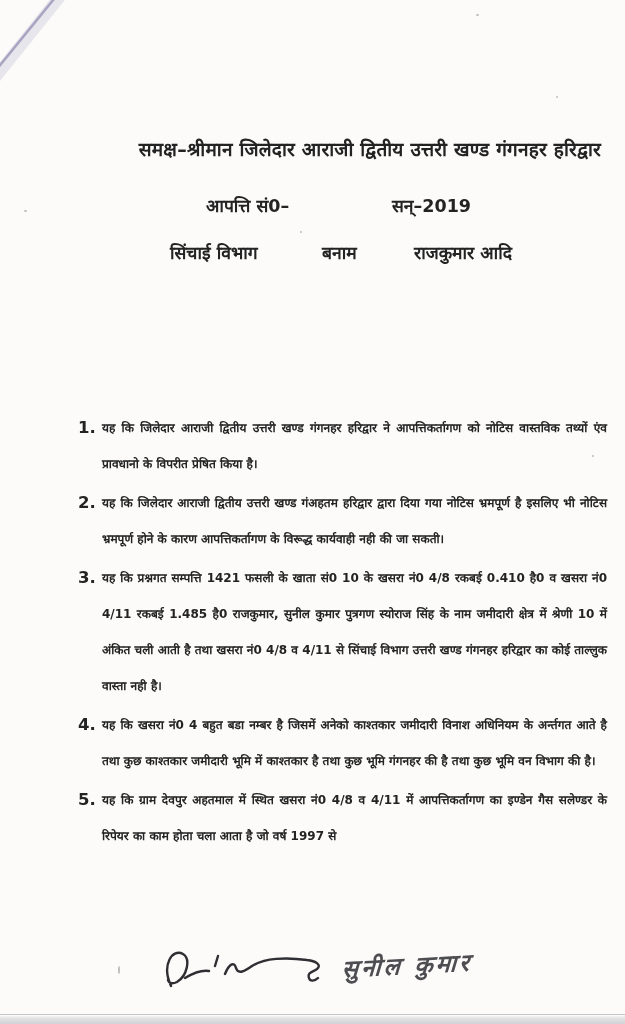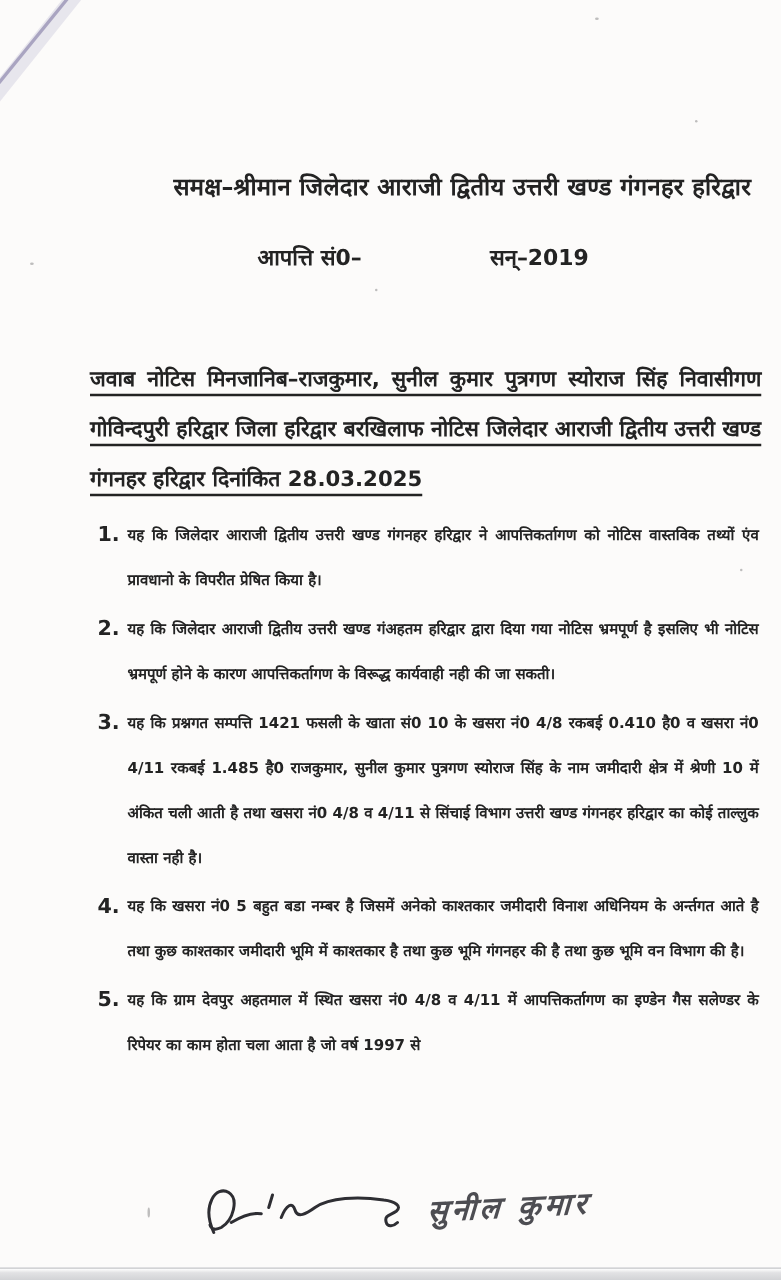--- a/index.html
+++ b/index.html
@@ -99,39 +99,43 @@
       <span class="n6"></span>
   </div>
 
   <div class="hdr">समक्ष–श्रीमान जिलेदार आराजी द्वितीय उत्तरी खण्ड गंगनहर हरिद्वार</div>
 
   <div class="row case-row">
     <span class="pos-a">आपत्ति सं0–</span>
     <span class="pos-b">सन्–2019</span>
   </div>
 
+  <div class="row party-row">
+    <span class="pos-c">सिंचाई विभाग</span>
+    <span class="pos-d">बनाम</span>
+    <span class="pos-e">राजकुमार आदि</span>
+  </div>
 
-  <div class="subject">जवाब नोटिस मिनजानिब–राजकुमार, सुनील कुमार पुत्रगण स्योराज सिंह निवासीगण गोविन्दपुरी हरिद्वार जिला हरिद्वार बरखिलाफ नोटिस जिलेदार आराजी द्वितीय उत्तरी खण्ड गंगनहर हरिद्वार दिनांकित 28.03.2025</div>
 
   <div class="points">
     <div class="point">
       <span class="num">1.</span>
       <span class="txt">यह कि जिलेदार आराजी द्वितीय उत्तरी खण्ड गंगनहर हरिद्वार ने आपत्तिकर्तागण को नोटिस वास्तविक तथ्यों एंव प्रावधानो के विपरीत प्रेषित किया है।</span>
     </div>
     <div class="point">
       <span class="num">2.</span>
       <span class="txt">यह कि जिलेदार आराजी द्वितीय उत्तरी खण्ड गंअहतम हरिद्वार द्वारा दिया गया नोटिस भ्रमपूर्ण है इसलिए भी नोटिस भ्रमपूर्ण होने के कारण आपत्तिकर्तागण के विरूद्ध कार्यवाही नही की जा सकती।</span>
     </div>
     <div class="point">
       <span class="num">3.</span>
       <span class="txt">यह कि प्रश्नगत सम्पत्ति 1421 फसली के खाता सं0 10 के खसरा नं0 4/8 रकबई 0.410 है0 व खसरा नं0 4/11 रकबई 1.485 है0 राजकुमार, सुनील कुमार पुत्रगण स्योराज सिंह के नाम जमीदारी क्षेत्र में श्रेणी 10 में अंकित चली आती है तथा खसरा नं0 4/8 व 4/11 से सिंचाई विभाग उत्तरी खण्ड गंगनहर हरिद्वार का कोई ताल्लुक वास्ता नही है।</span>
     </div>
     <div class="point">
       <span class="num">4.</span>
-      <span class="txt">यह कि खसरा नं0 5 बहुत बडा नम्बर है जिसमें अनेको काश्तकार जमीदारी विनाश अधिनियम के अर्न्तगत आते है तथा कुछ काश्तकार जमीदारी भूमि में काश्तकार है तथा कुछ भूमि गंगनहर की है तथा कुछ भूमि वन विभाग की है।</span>
+      <span class="txt">यह कि खसरा नं0 4 बहुत बडा नम्बर है जिसमें अनेको काश्तकार जमीदारी विनाश अधिनियम के अर्न्तगत आते है तथा कुछ काश्तकार जमीदारी भूमि में काश्तकार है तथा कुछ भूमि गंगनहर की है तथा कुछ भूमि वन विभाग की है।</span>
     </div>
     <div class="point">
       <span class="num">5.</span>
       <span class="txt">यह कि ग्राम देवपुर अहतमाल में स्थित खसरा नं0 4/8 व 4/11 में आपत्तिकर्तागण का इण्डेन गैस सलेण्डर के रिपेयर का काम होता चला आता है जो वर्ष 1997 से</span>
     </div>
   </div>
 
   <svg class="sig-left" width="185" height="58" viewBox="0 0 185 58">
     <path d="M16 44 C6 22 18 6 28 12 C36 17 32 34 22 40 C18 42 14 42 13 38
              M30 36 C40 30 48 28 54 29

